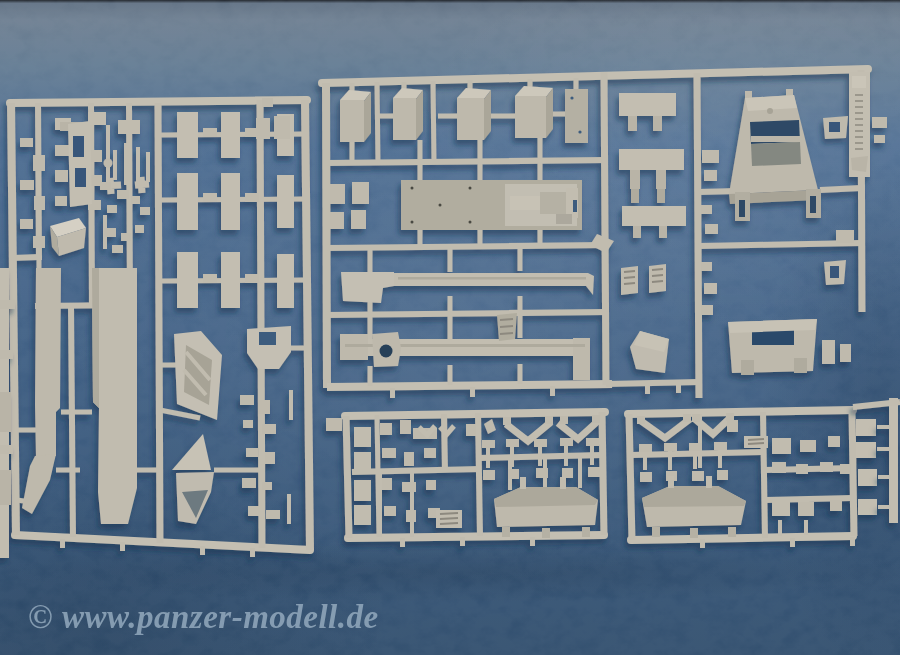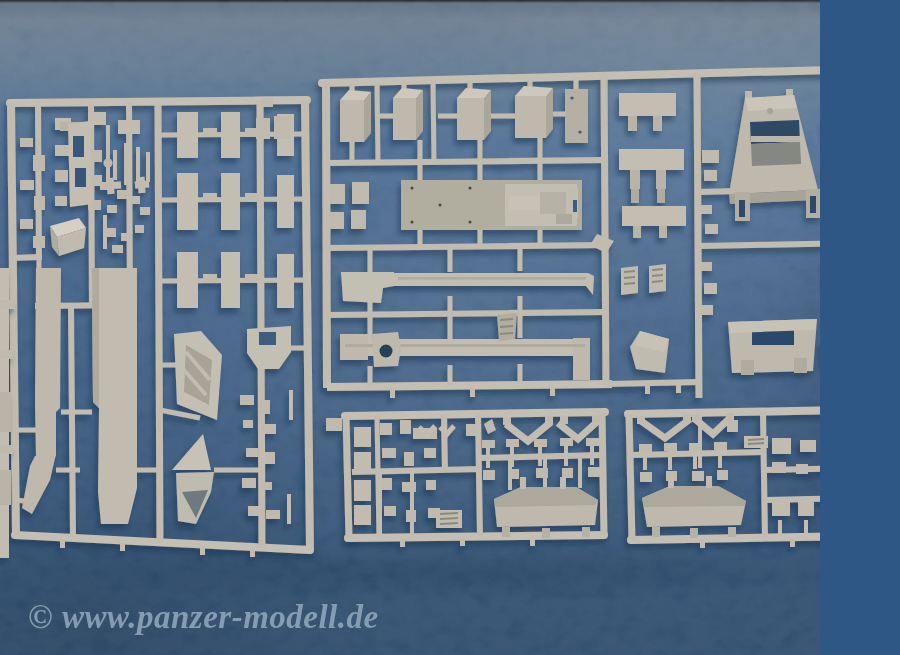--- a/index.html
+++ b/index.html
@@ -1,16 +1,16 @@
 <!DOCTYPE html>
 <html><head>
 <meta charset="utf-8">
 <style>
   html,body{margin:0;padding:0;background:#2f5785;}
-  #stage{position:relative;width:820px;height:655px;overflow:hidden;
+  #stage{position:relative;width:900px;height:655px;overflow:hidden;
          font-family:"Liberation Sans",sans-serif;text-align:right;}
   svg{display:block;}
 </style>
 </head>
 <body>
 <div id="stage">
 <svg width="900" height="655" viewBox="0 0 900 655" xmlns="http://www.w3.org/2000/svg">
 <defs>
   <linearGradient id="bg" x1="0" y1="0" x2="0" y2="1">
     <stop offset="0" stop-color="#151a21"></stop>

